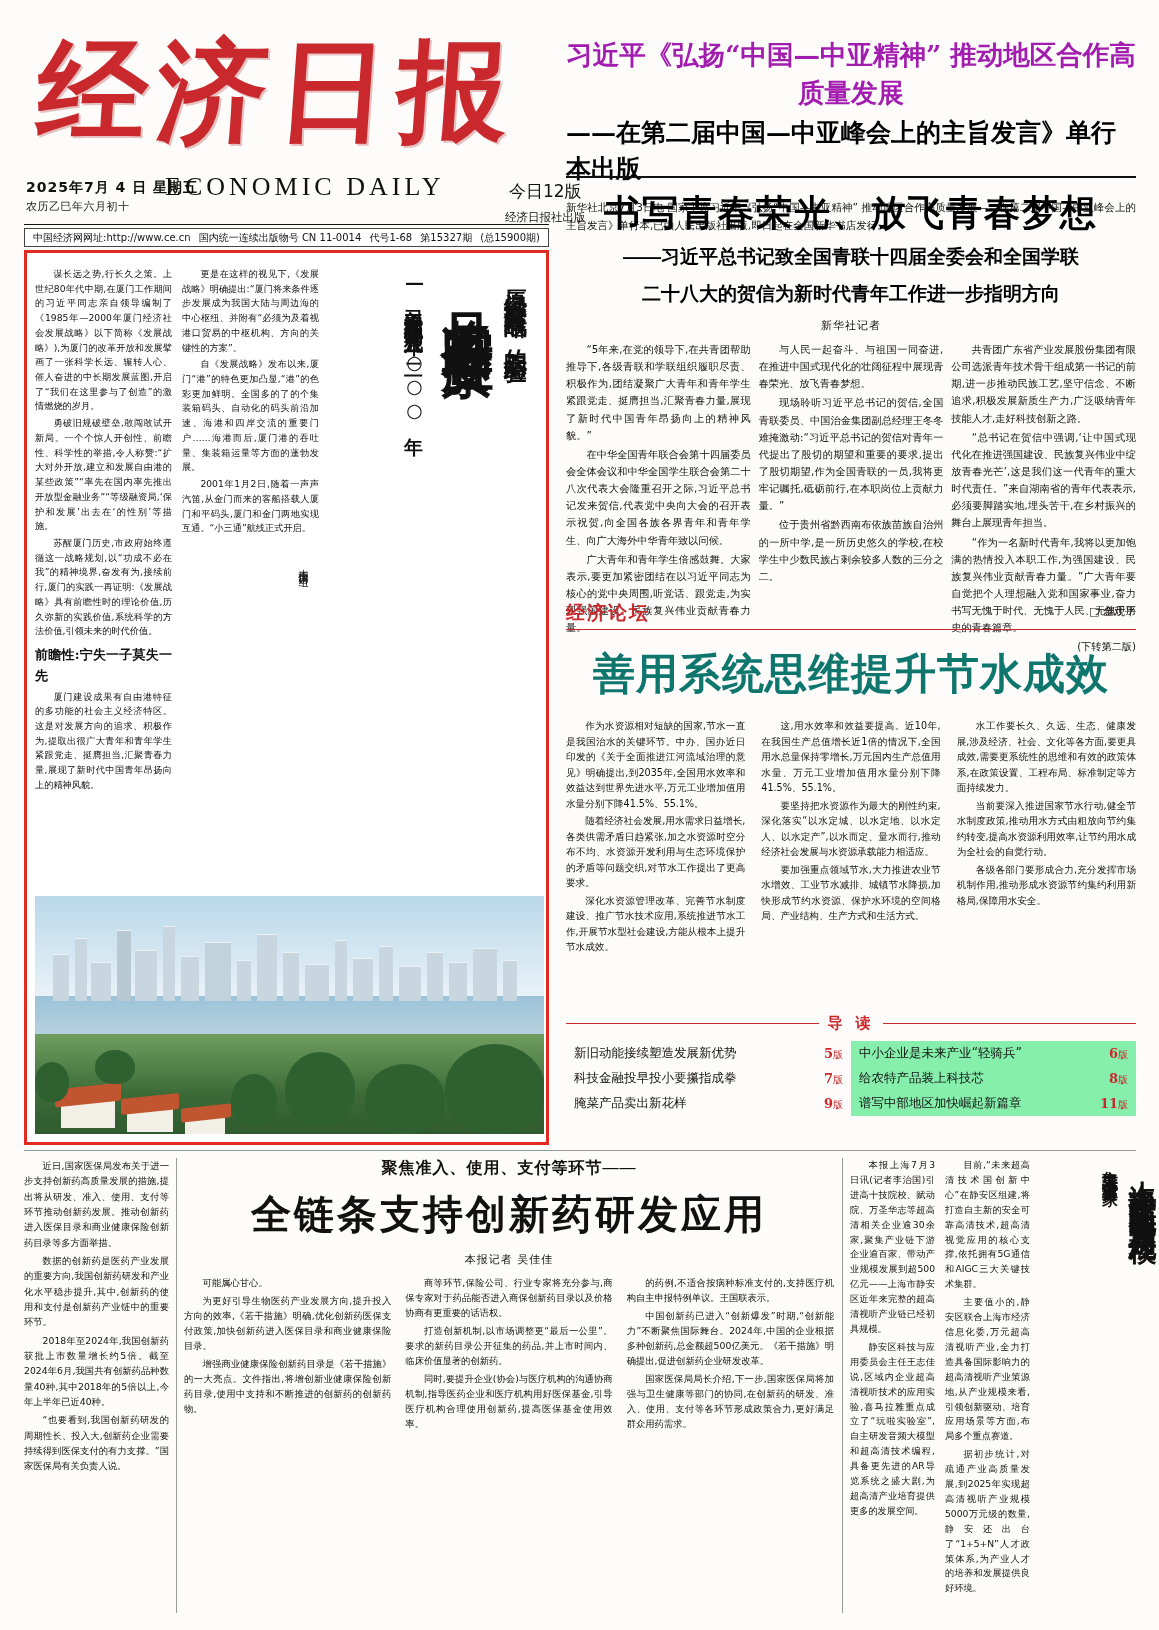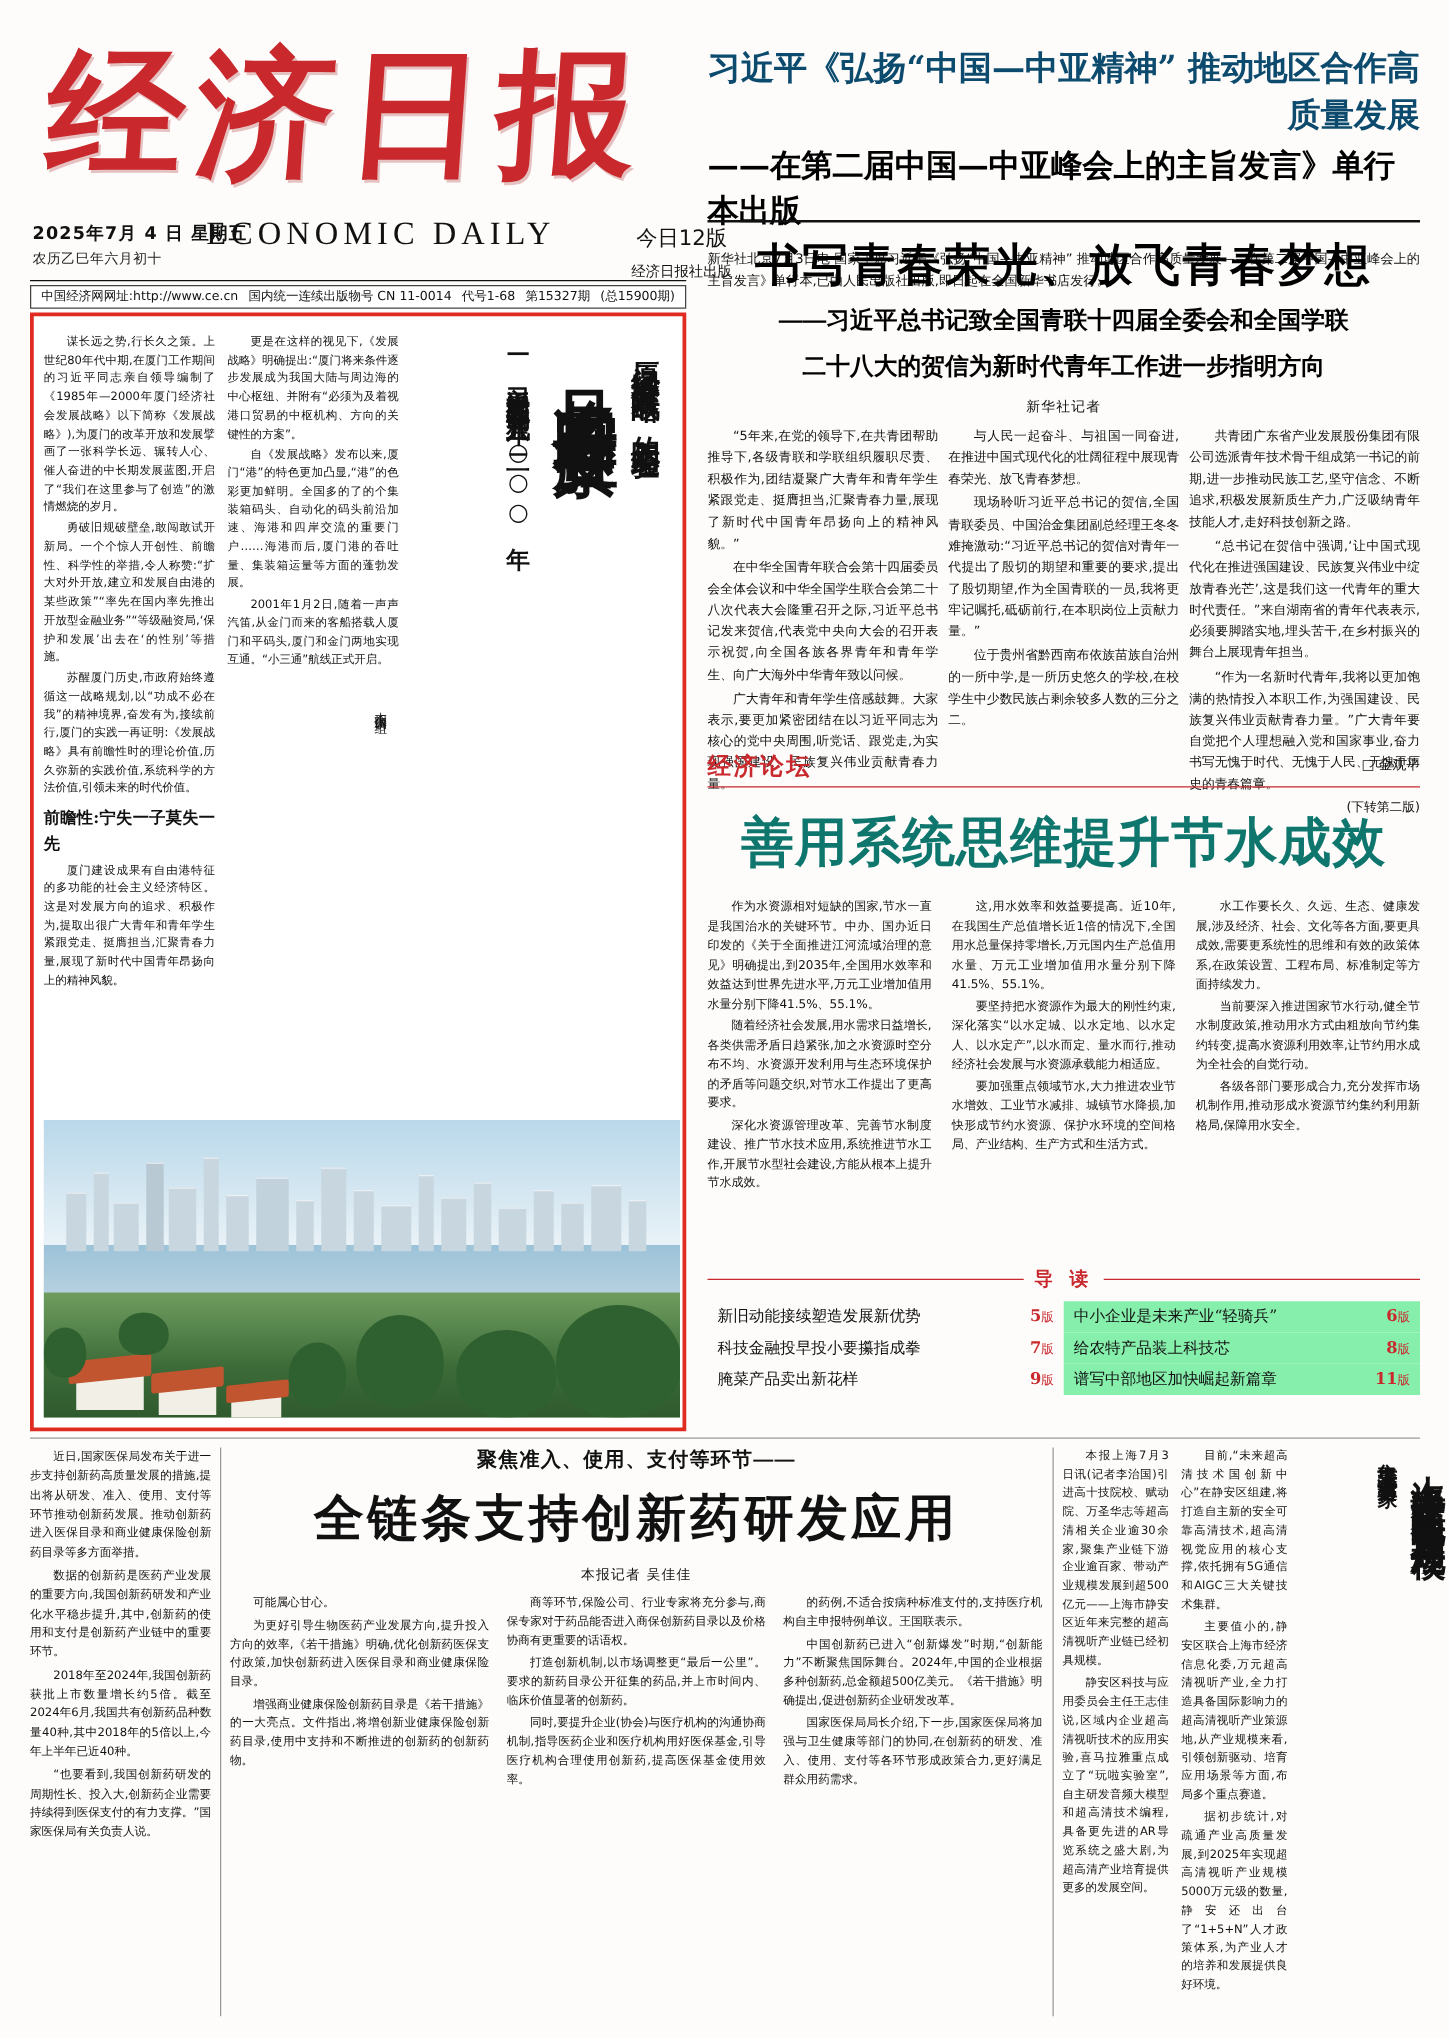--- a/index.html
+++ b/index.html
@@ -43,41 +43,41 @@
     position:absolute;left:24px;top:228px;width:525px;height:19px;
     border:1px solid #444;background:#fff;
     font-size:10px;line-height:19px;display:flex;justify-content:space-around;align-items:center;
     padding:0 4px;box-sizing:border-box;white-space:nowrap;letter-spacing:0;
   }
 
   
   .top-right{position:absolute;left:566px;top:36px;width:570px;}
   .tr-h1{
     font-family:"DejaVu Serif", serif;font-weight:700;font-size:26.5px;letter-spacing:0px;
-    line-height:1.45;color:#0c4a6e;text-align:right;
+    line-height:1.45;color:#a21caf;text-align:center;
   }
   .tr-h2{
     font-family:"DejaVu Serif", serif;font-weight:700;font-size:25px;
     line-height:1.45;color:#000;text-align:left;margin-top:2px;
   }
   .tr-body{margin-top:12px;font-size:10.5px;line-height:1.65;text-align:justify;color:#111;}
   .tr-rule{position:absolute;left:566px;top:176px;width:570px;border-top:2px solid #111;}
 
   
   .sec-right{position:absolute;left:566px;top:190px;width:570px;}
   .sr-title{
     font-family:"DejaVu Serif", serif;font-weight:700;font-size:36px;letter-spacing:2px;
     text-align:center;line-height:1.25;color:#000;
   }
   .sr-sub{
     font-family:Liberation Sans, sans-serif;font-weight:700;font-size:19px;line-height:1.5;
     text-align:center;margin-top:8px;color:#000;
   }
   .sr-byline{text-align:center;font-size:11px;margin-top:10px;letter-spacing:1px;}
-  .sr-cols{display:flex;gap:8px;margin-top:8px;justify-content:flex-end;}
+  .sr-cols{display:flex;gap:8px;margin-top:8px;}
   .sr-col{flex:1;font-size:10.2px;line-height:1.68;text-align:justify;}
   .sr-col p{margin:0 0 2px 0;text-indent:2em;}
   .sr-cont{text-align:right;font-size:10.2px;margin-top:2px;}
 
   
   .forum{position:absolute;left:566px;top:600px;width:570px;}
   .forum-label{
     color:#c9282d;font-family:"DejaVu Serif", serif;font-weight:700;
     font-size:19px;letter-spacing:2px;
   }
@@ -153,21 +153,21 @@
          background:linear-gradient(#6f9d5f,#3c6b38 60%,#2f5a2e);}
   .roof{position:absolute;background:#c0552f;border-radius:2px;transform:skewY(-6deg);}
   .house{position:absolute;background:#f2efe6;}
   .tree{position:absolute;background:#2f6130;border-radius:50% 50% 45% 45%;}
 
   
   .bottom{position:absolute;left:24px;top:1158px;width:1112px;height:460px;}
   .bl-left{position:absolute;left:0;top:0;width:145px;font-size:9.3px;line-height:1.65;text-align:justify;}
   .bl-left p{margin:0 0 3px 0;text-indent:2em;}
   .bottom-mid{position:absolute;left:160px;top:0;width:650px;}
-  .bm-kicker{font-family:Liberation Sans, sans-serif;font-weight:700;font-size:16px;text-align:center;letter-spacing:1px;}
+  .bm-kicker{font-family:Liberation Serif, serif;font-weight:700;font-size:16px;text-align:center;letter-spacing:1px;}
   .bm-title{font-family:"DejaVu Serif",serif;font-weight:700;font-size:40px;letter-spacing:3px;text-align:center;margin-top:8px;}
   .bm-byline{text-align:center;font-size:11px;margin-top:10px;letter-spacing:1px;}
   .bm-cols{display:flex;gap:14px;margin-top:8px;}
   .bm-col{flex:1;font-size:9.3px;line-height:1.62;text-align:justify;}
   .bm-col p{margin:0 0 3px 0;text-indent:2em;}
 
   .bottom-right{position:absolute;left:826px;top:0;width:310px;}
   .br-vtitle{
     position:absolute;right:0;top:0;width:120px;height:430px;display:flex;flex-direction:row-reverse;gap:4px;
   }

